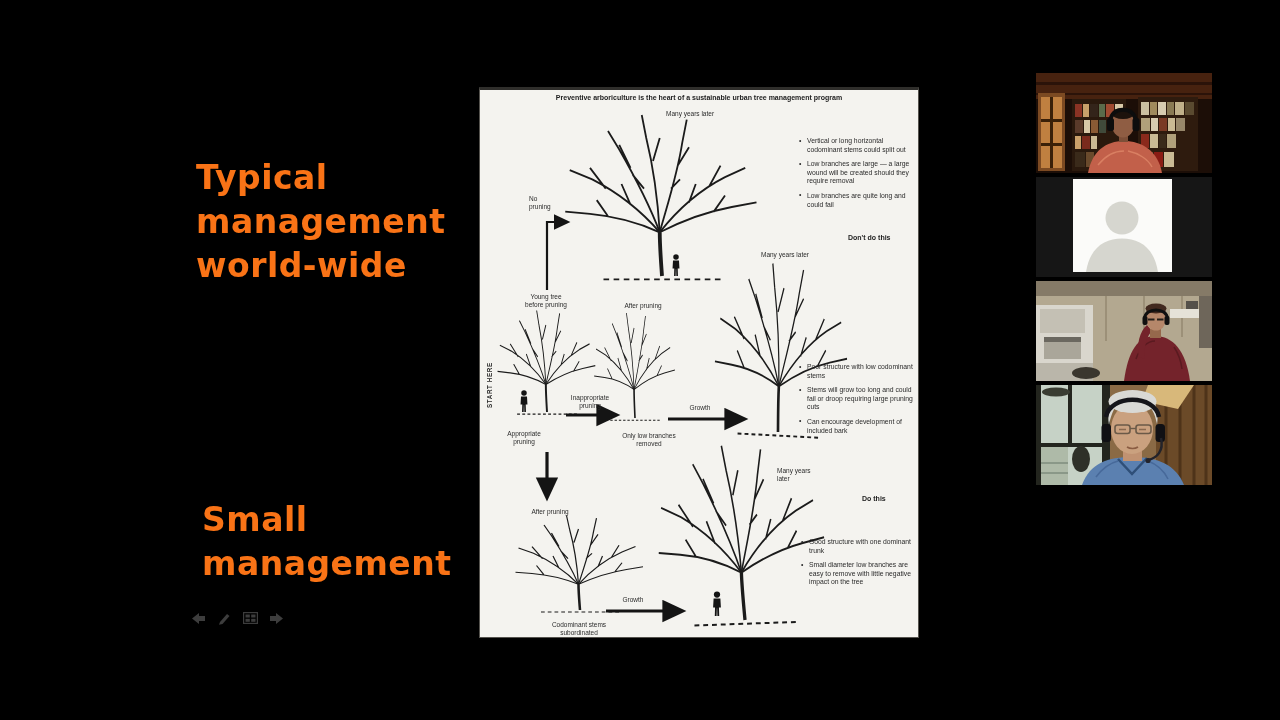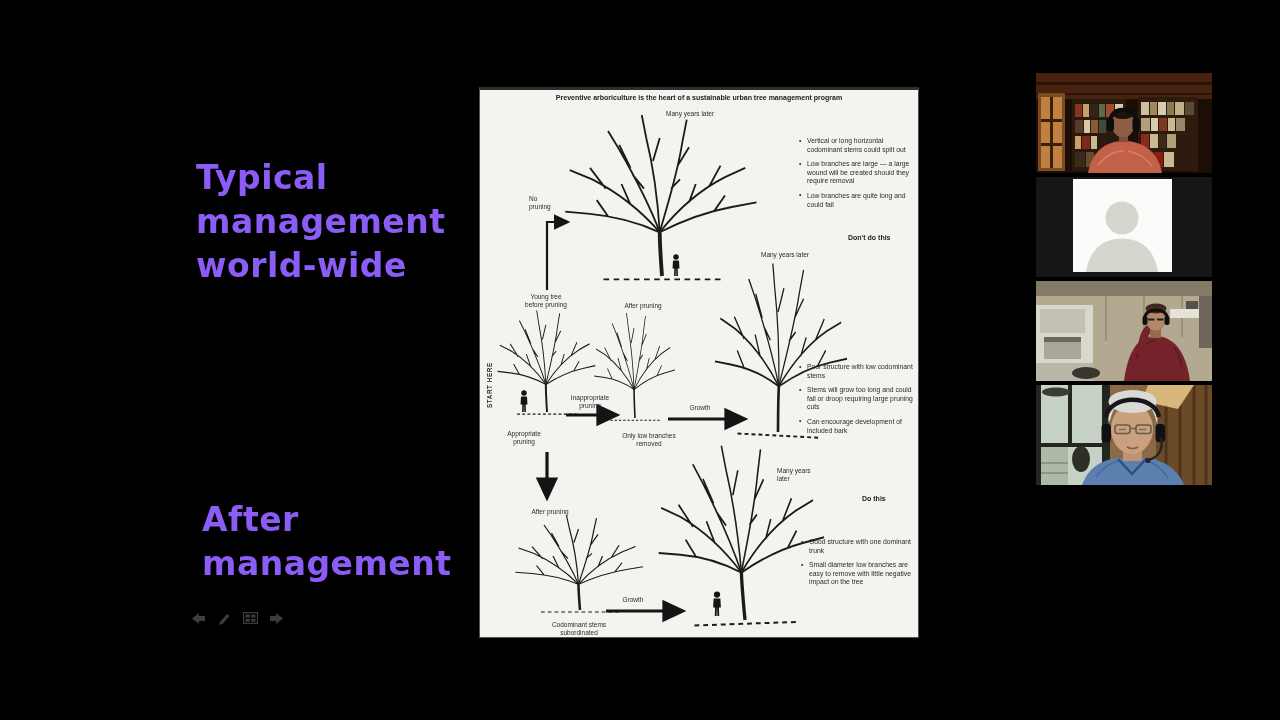--- a/index.html
+++ b/index.html
@@ -1,19 +1,19 @@
 <!DOCTYPE html>
 <html><head>
 <meta charset="utf-8">
 <style>
   html,body{margin:0;padding:0;background:#000;width:1280px;height:720px;overflow:hidden;}
   .stage{position:absolute;left:0;top:0;width:1280px;height:720px;background:#000;font-family:"Liberation Sans",sans-serif;}
 
   
-  .red-heading{position:absolute;color:#8b5cf6;font-family:"DejaVu Sans",sans-serif;font-weight:bold;font-size:33px;line-height:44px;white-space:pre-line;letter-spacing:0.5px;}
+  .red-heading{position:absolute;color:#f97316;font-family:"DejaVu Sans",sans-serif;font-weight:bold;font-size:33px;line-height:44px;white-space:pre-line;letter-spacing:0.5px;}
   #heading-top{left:196px;top:156px;}
   #heading-bottom{left:202px;top:498px;}
 
   
   .nav-controls{position:absolute;left:190px;top:610px;display:flex;gap:10px;}
   .nav-btn{width:16px;height:16px;background:none;border:none;padding:0;cursor:pointer;display:flex;align-items:center;justify-content:center;}
   .nav-btn svg{display:block;}
 
   
   .document{position:absolute;left:479px;top:87px;width:438px;height:547px;background:#f4f3ef;border:1px solid #55534e;border-top:3px solid #2f2e2b;box-sizing:content-box;color:#262626;}
@@ -34,21 +34,21 @@
   .tile svg{display:block;}
 </style>
 </head>
 <body>
 
 <div class="stage">
 
   <div class="red-heading" id="heading-top">Typical
 management
 world-wide</div>
-  <div class="red-heading" id="heading-bottom">After
+  <div class="red-heading" id="heading-bottom">Small
 management</div>
 
   <div class="nav-controls">
     <button class="nav-btn">
       <span>
           <svg width="15" height="13" viewBox="0 0 15 13">
             <path d="M14,4 H8 V1 L1,6.5 8,12 V9 H14 Z" fill="#3d3d3d"></path>
           </svg>
         </span>
     </button>

